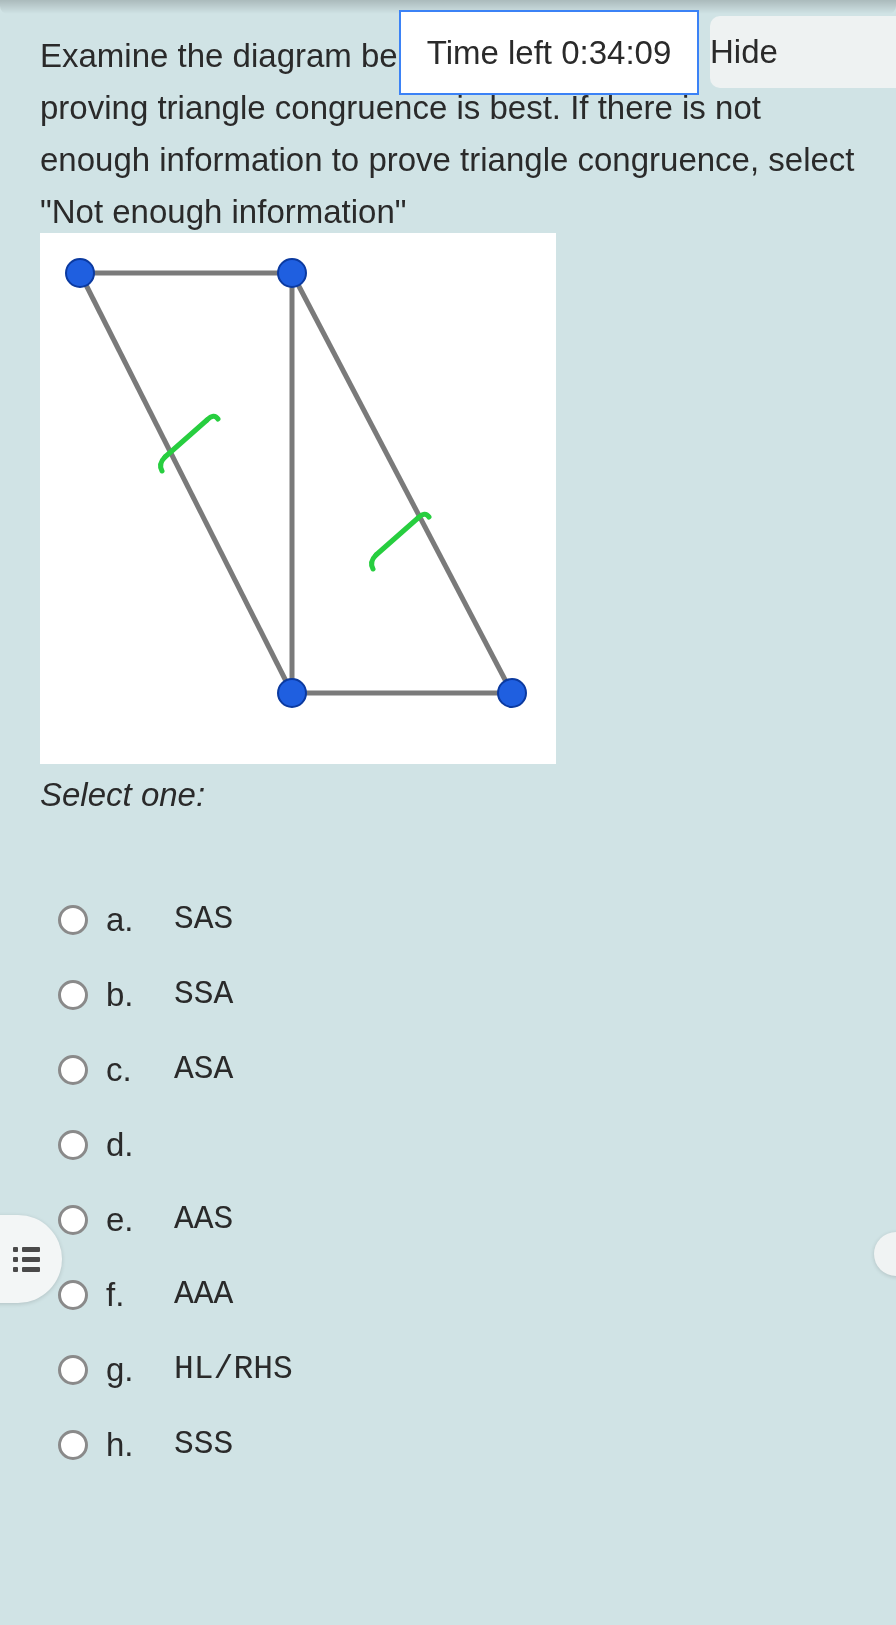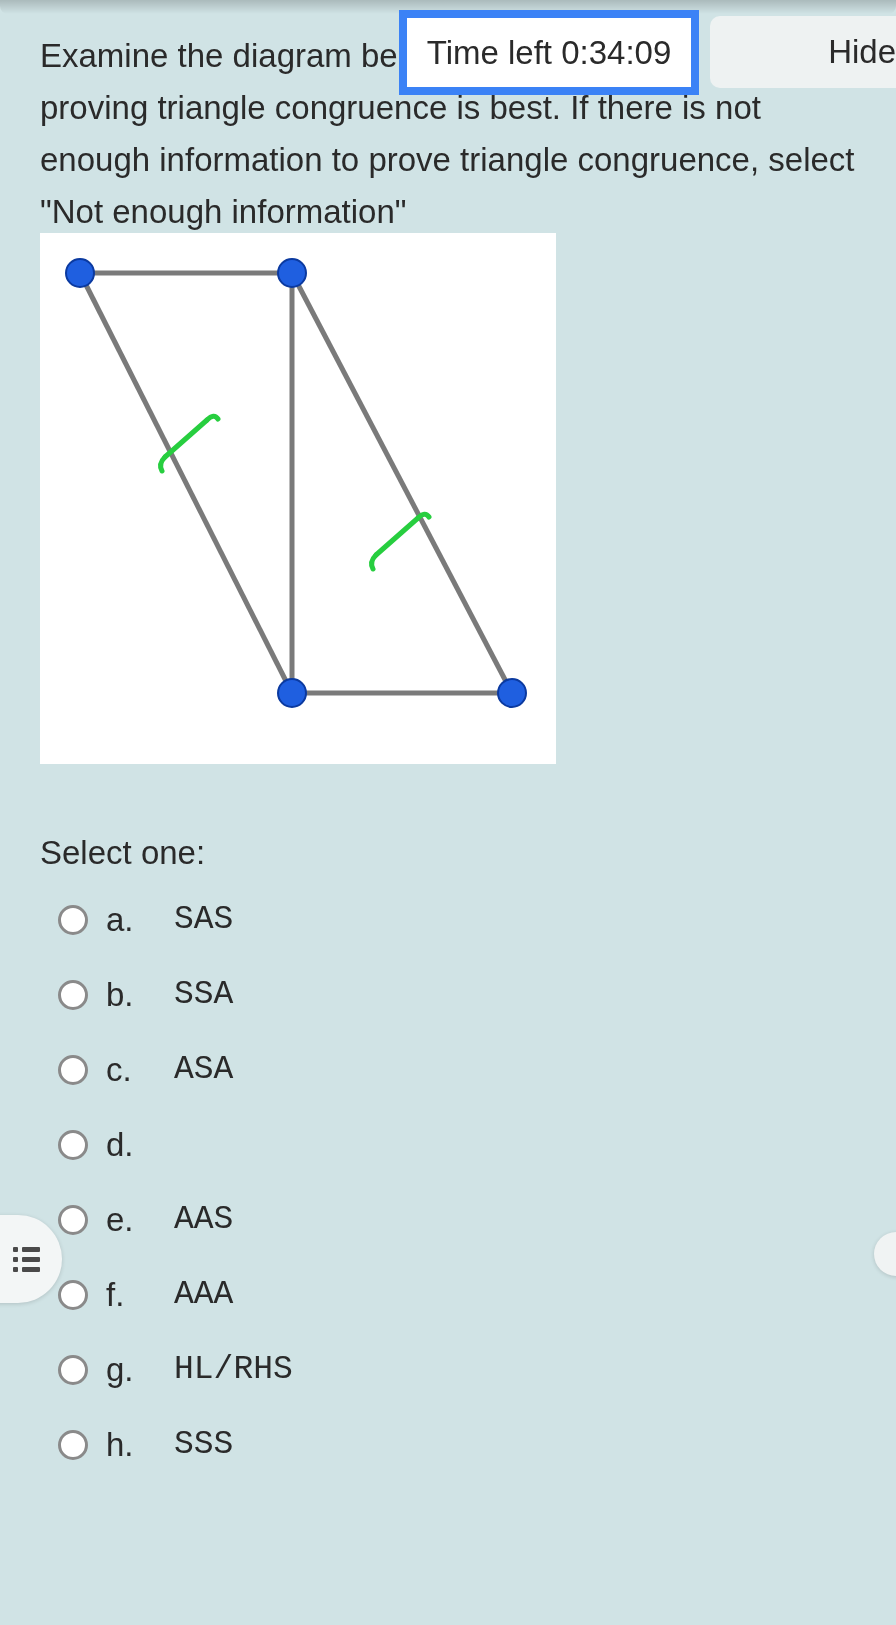--- a/index.html
+++ b/index.html
@@ -26,58 +26,59 @@
     line-height: 52px;
     color: #2a2a2a;
   }
   .timer-box {
     position: absolute;
     left: 399px;
     top: 10px;
     width: 300px;
     height: 85px;
     background: #fff;
-    border: 8px solid #3b82f6;
+    border: 2px solid #3b82f6;
     font-size: 33px;
     color: #2a2a2a;
     display: flex;
     align-items: center;
     justify-content: center;
     z-index: 5;
   }
   .hide-btn {
     position: absolute;
     left: 710px;
     top: 16px;
     width: 186px;
     height: 72px;
     background: #eef2f2;
     border-radius: 10px 0 0 10px;
     display: flex;
     align-items: center;
-    justify-content: flex-end;
+    justify-content: flex-start;
     font-size: 33px;
     color: #2a2a2a;
     z-index: 4;
   }
   .diagram {
     position: absolute;
     left: 40px;
     top: 233px;
     width: 516px;
     height: 531px;
     background: #fff;
   }
   .diagram svg { width: 100%; height: 100%; }
   .select-one {
     position: absolute;
     left: 40px;
-    top: 834px;
-    font-size: 33px;
-    color: #2a2a2a;
+    top: 776px;
+    font-size: 33px;
+    color: #2a2a2a;
+    font-style: italic;
   }
   .options {
     position: absolute;
     left: 58px;
     top: 882px;
   }
   .option-row {
     display: flex;
     align-items: center;
     height: 75px;

